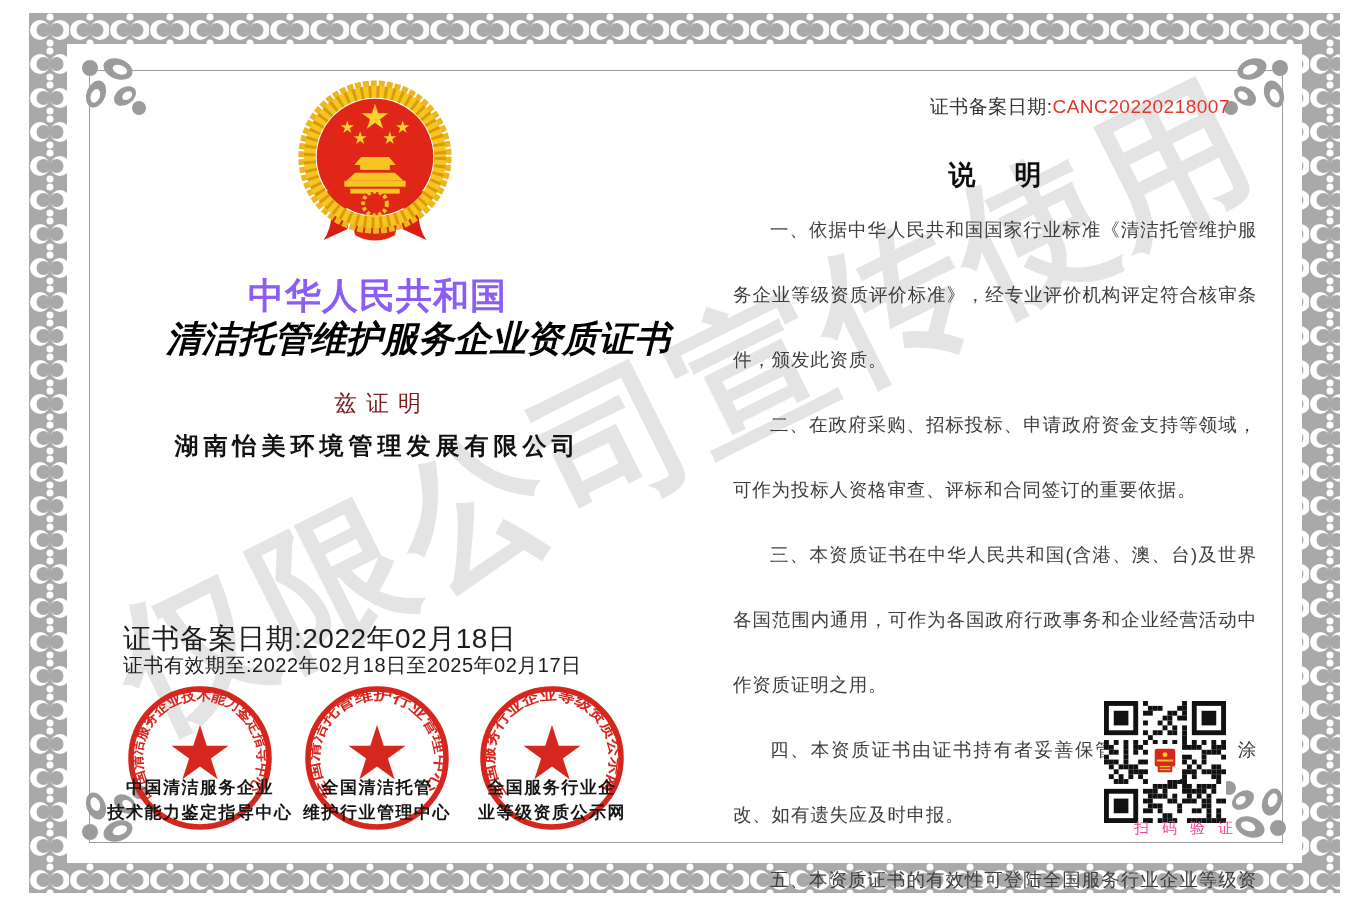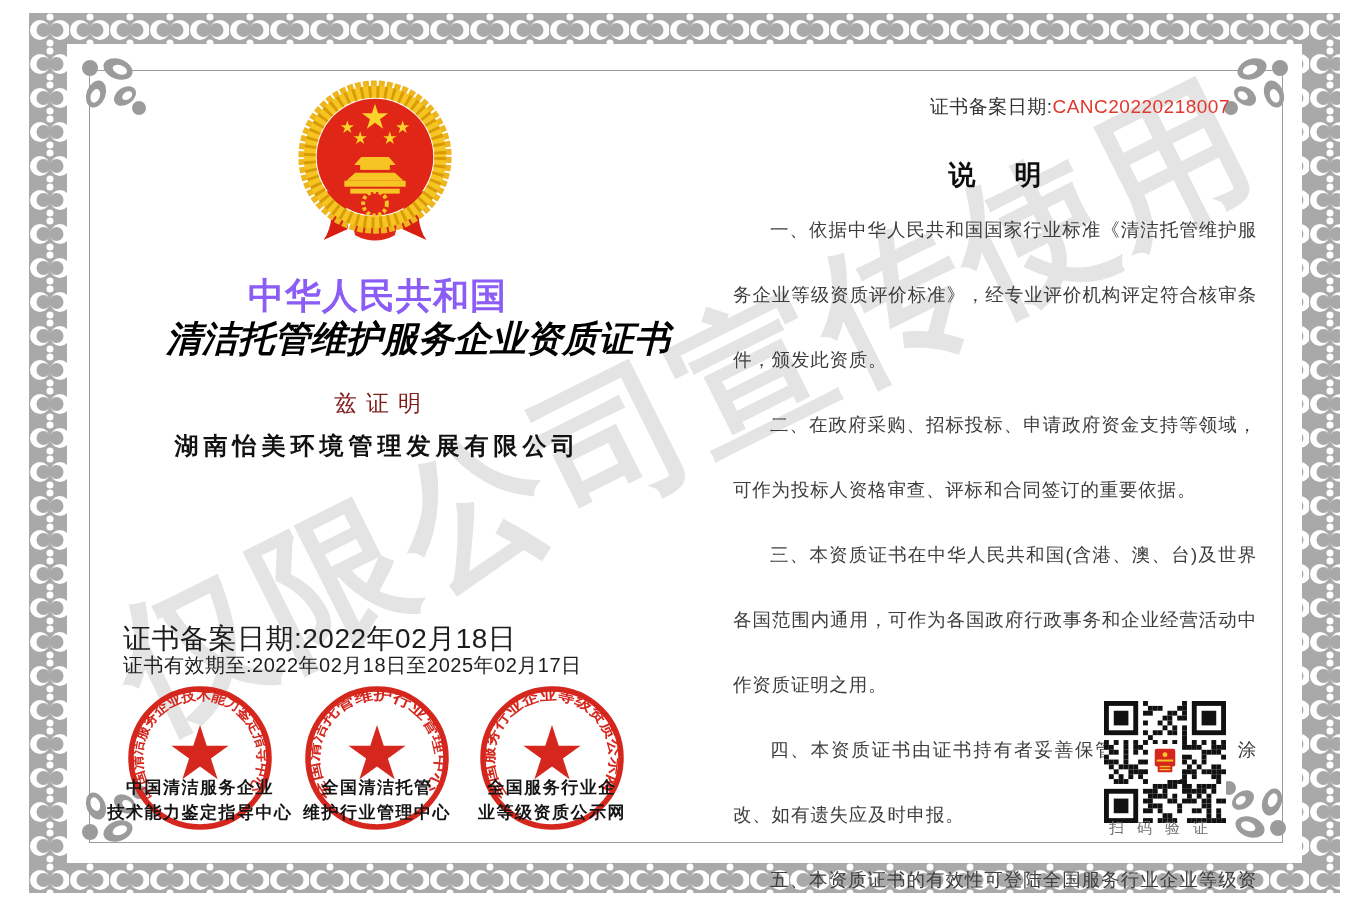--- a/index.html
+++ b/index.html
@@ -45,22 +45,22 @@
   .certno{position:absolute;left:735px;top:94px;width:495px;text-align:right;z-index:2;
      font-size:19px;color:#333;letter-spacing:0.5px;}
   .certno .red{color:#e2372b;}
   .notes-heading{position:absolute;left:733px;top:153px;width:522px;margin:4px;text-align:center;z-index:2;
      font-size:27px;font-weight:800;color:#0d0d0d;letter-spacing:6px;}
   .notes{position:absolute;left:733px;top:197px;width:524px;z-index:2;
      font-size:18.5px;color:#3d3d3d;line-height:65px;text-align:justify;letter-spacing:0.8px;}
   .notes p{margin:0;text-indent:2em;}
   
   .qr{position:absolute;left:1104px;top:701px;z-index:2;}
-  .qr-caption{position:absolute;left:1096px;top:819px;width:150px;text-align:left;z-index:2;
-     font-size:15px;color:#737373;letter-spacing:13px;text-indent:13px;}
+  .qr-caption{position:absolute;left:1096px;top:819px;width:150px;text-align:right;z-index:2;
+     font-size:15px;color:#ec4899;letter-spacing:13px;text-indent:13px;}
 </style>
 </head>
 <body>
 
 <div class="page">
 
   <svg class="band" width="1311" height="880" viewBox="0 0 1311 880">
     <defs>
       <pattern id="scrollpat" width="40" height="34" patternUnits="userSpaceOnUse">
         <rect width="40" height="34" fill="#a9a9a9"></rect>

